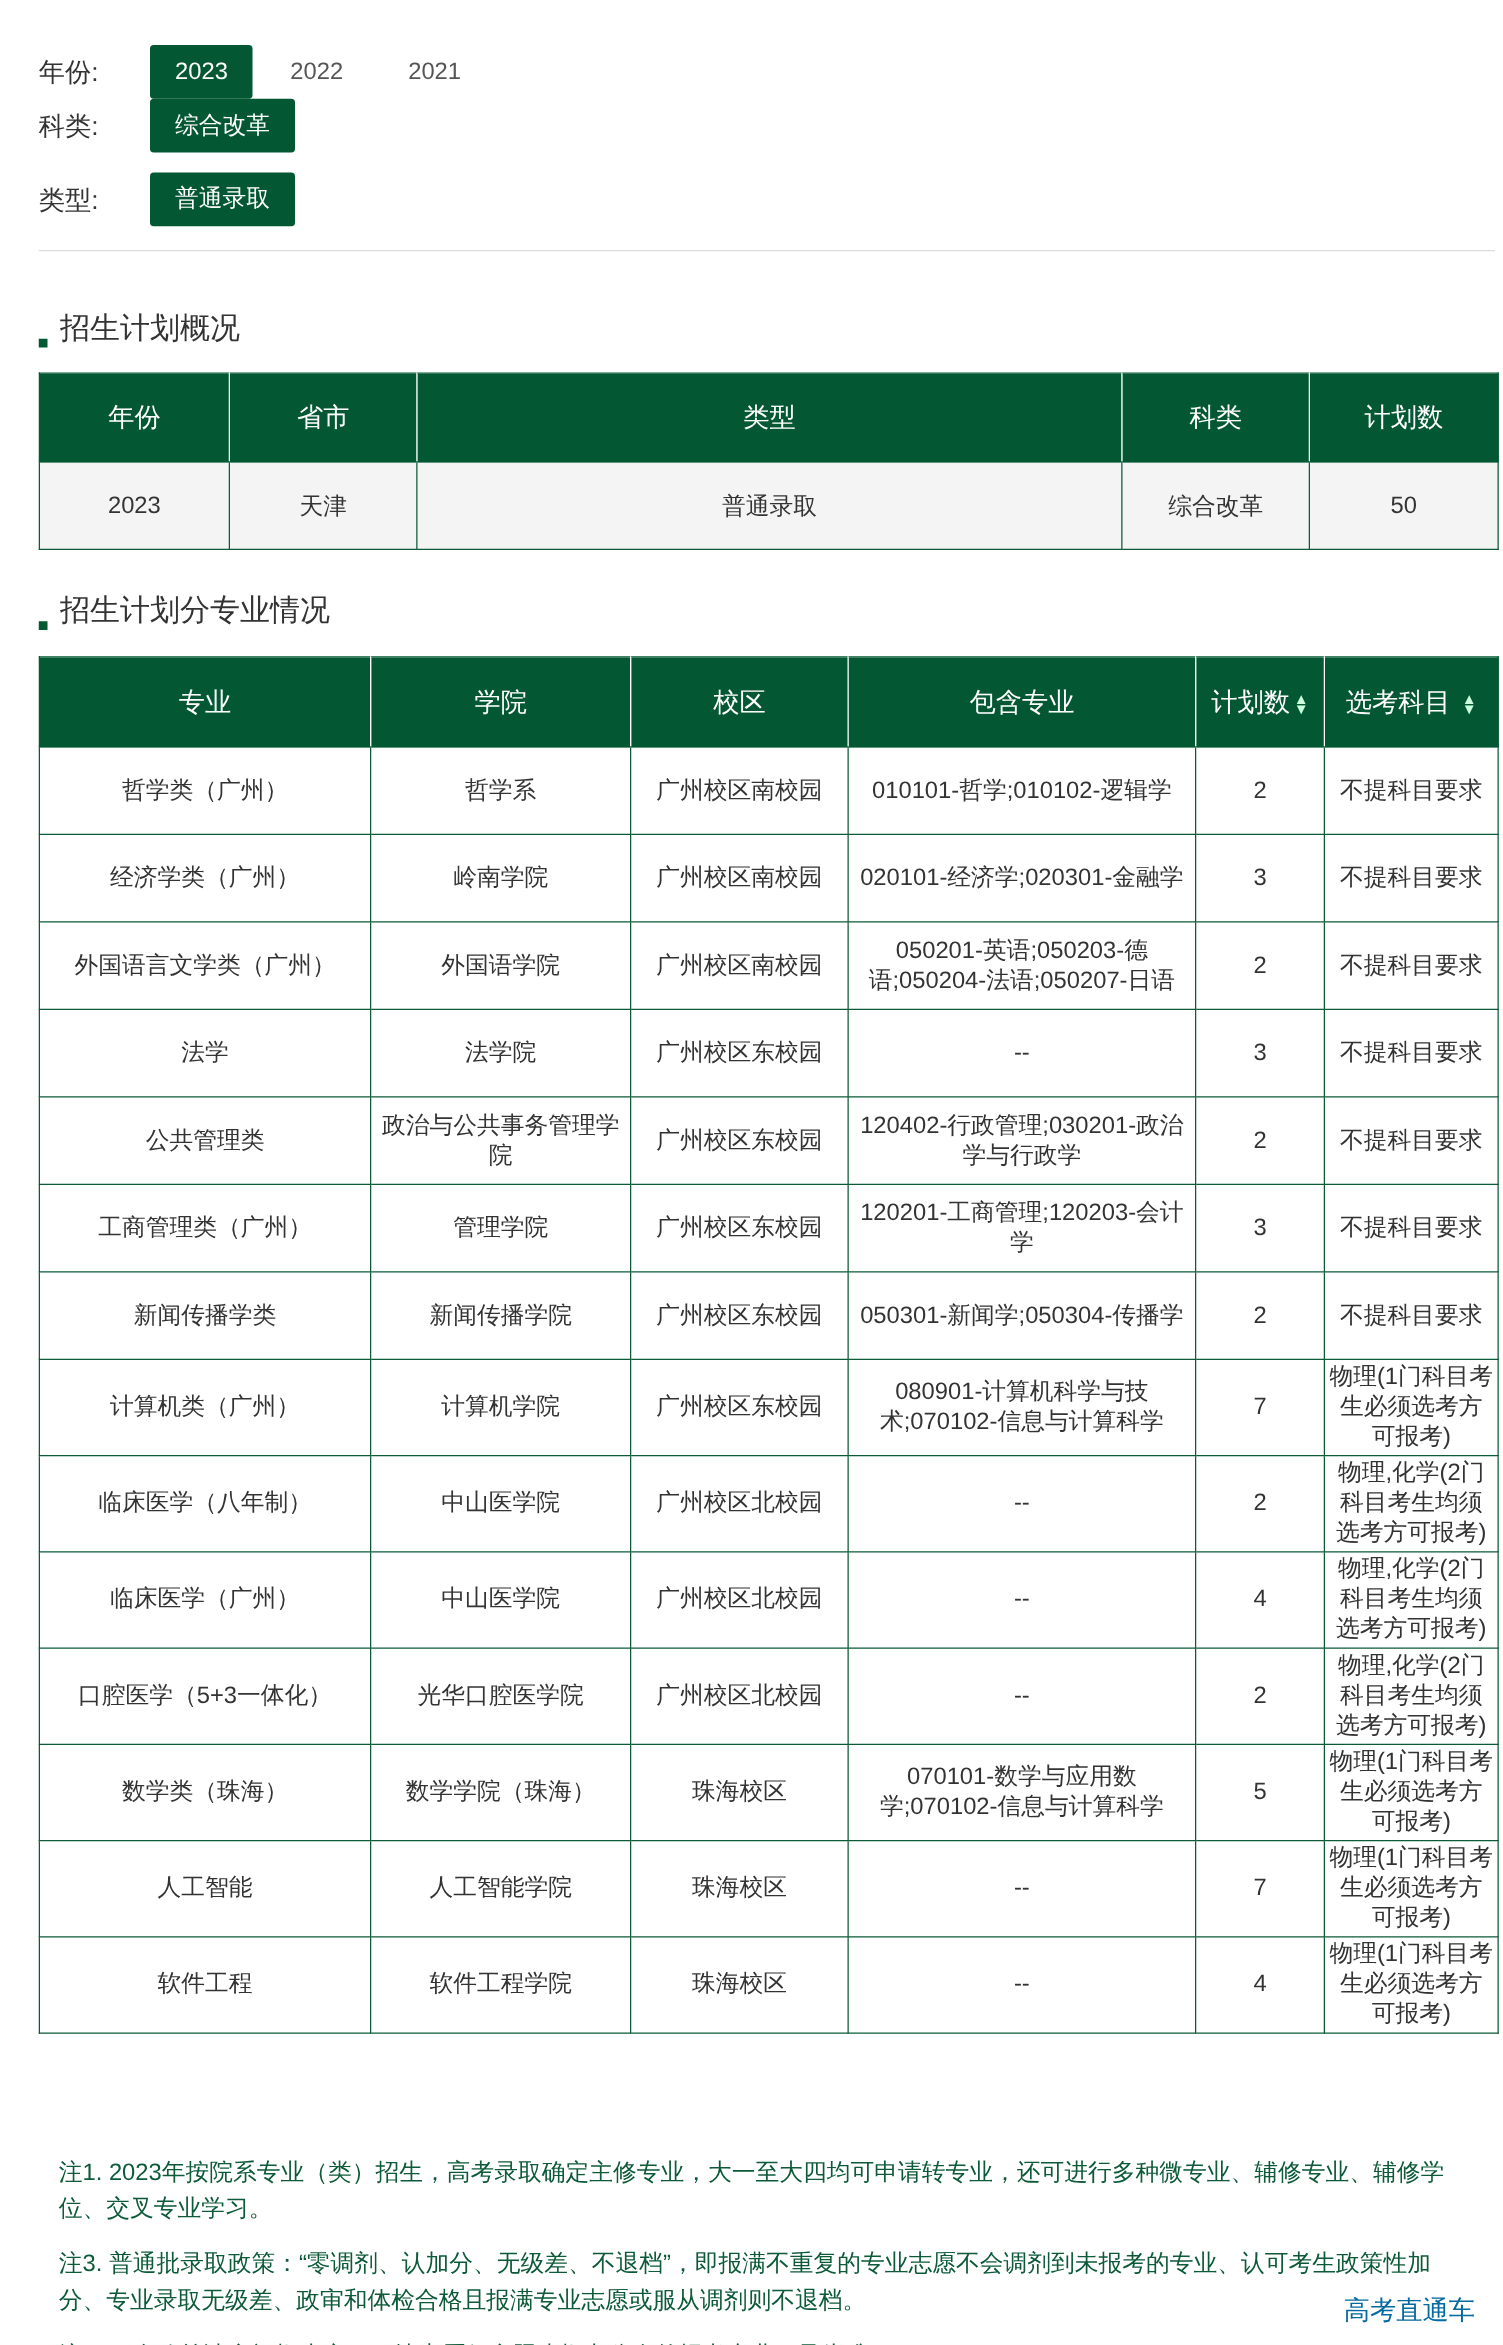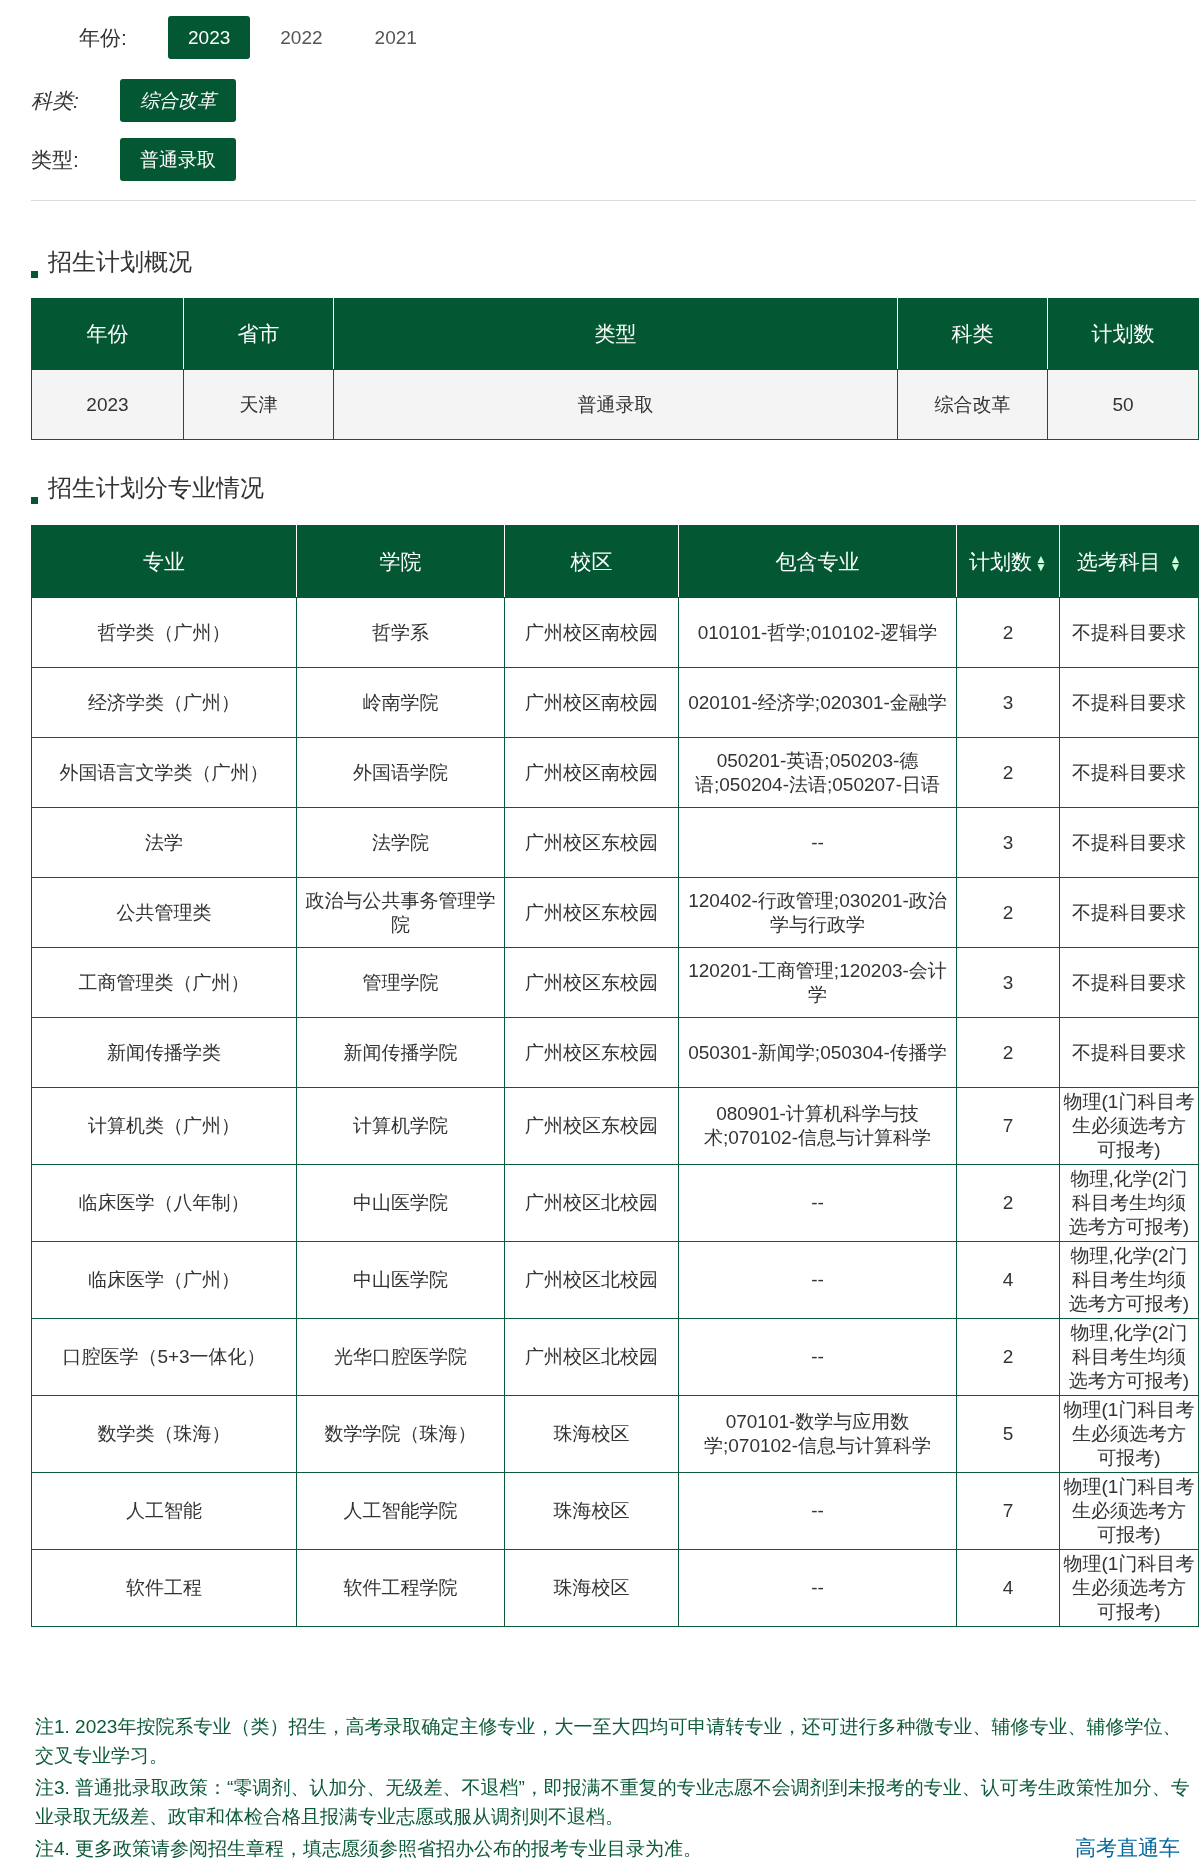--- a/index.html
+++ b/index.html
@@ -19,33 +19,33 @@
   th:first-child { border-left-color:#035833; }
   th:last-child { border-right-color:#035833; }
   #overview th { height:68px; }
   #overview td { height:67px; background:#f4f4f4; font-size:19px; color:#333; }
   #majors th { height:69px; }
   #majors td { font-size:19px; color:#333; line-height:24px; background:#fff; padding:0 3px; }
   .sort { display:inline-block; font-size:12px; line-height:8px; vertical-align:middle; margin-left:3px; color:#cfd; }
   .sort span { display:block; }
   .req { font-size:19px; line-height:25px; }
   .notes { position:absolute; left:31px; width:1167px; top:1692px; font-size:19px; line-height:28.5px; color:#0c5a37; }
-  .notes p { margin:4px; }
+  .notes p { margin:16px; }
   .watermark { position:absolute; right:22px; top:1834px; font-size:21px; color:#0369a1; }
 </style>
 </head>
 <body>
 
-<div class="filter-row" style="top:16px;margin-left:48px;">
+<div class="filter-row" style="top:36px;">
   <span class="filter-label">年份:</span>
   <span class="chip active">2023</span>
   <span class="chip" style="margin-left:4px;">2022</span>
   <span class="chip" style="margin-left:6px;">2021</span>
 </div>
-<div class="filter-row" style="top:79px;font-style:italic;">
+<div class="filter-row" style="top:79px;">
   <span class="filter-label">科类:</span>
   <span class="chip active">综合改革</span>
 </div>
 <div class="filter-row" style="top:138px;">
   <span class="filter-label">类型:</span>
   <span class="chip active">普通录取</span>
 </div>
 
 <div class="divider"></div>
 

